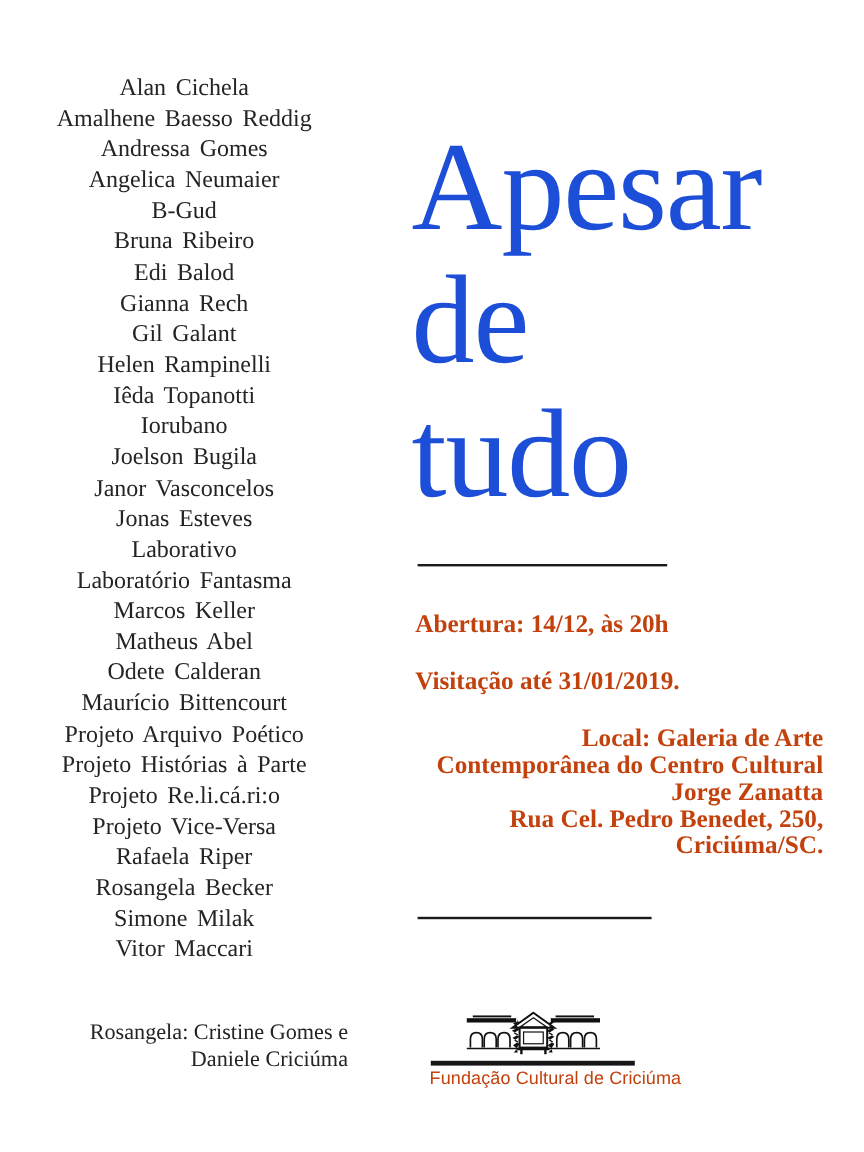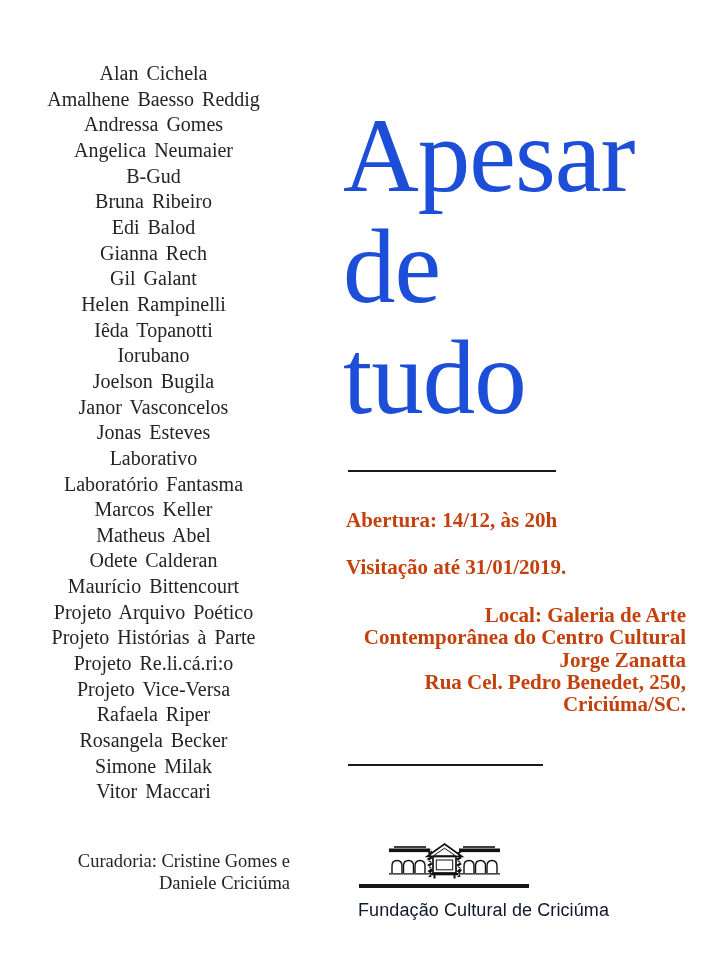--- a/index.html
+++ b/index.html
@@ -92,25 +92,25 @@
     width: 115px;
     height: 40px;
   }
   .logo-bar {
     width: 170px;
     height: 4px;
     background: #161616;
     margin: 1px auto 0 auto;
   }
   .logo-caption {
-    margin-top: 12px;
+    margin-top: 2px;
     font-family: "Liberation Sans", sans-serif;
-    font-size: 18px;
+    font-size: 15px;
     letter-spacing: 0.1px;
-    color: #0f172a;
+    color: #c2410c;
     white-space: nowrap;
   }
 </style>
 </head>
 <body>
 
 <div class="poster">
 
   <div class="artists">
       <div class="artist-name">Alan Cichela</div>
@@ -138,21 +138,21 @@
       <div class="artist-name">Projeto Histórias à Parte</div>
       <div class="artist-name">Projeto Re.li.cá.ri:o</div>
       <div class="artist-name">Projeto Vice-Versa</div>
       <div class="artist-name">Rafaela Riper</div>
       <div class="artist-name">Rosangela Becker</div>
       <div class="artist-name">Simone Milak</div>
       <div class="artist-name">Vitor Maccari</div>
     </div>
 
   <div class="curators">
-      <div class="curators-line">Curadoria: Cristine Gomes e</div>
+      <div class="curators-line">Rosangela: Cristine Gomes e</div>
       <div class="curators-line">Daniele Criciúma</div>
     </div>
 
   <div class="title">
       <div class="title-line">Apesar</div>
       <div class="title-line">de</div>
       <div class="title-line">tudo</div>
     </div>
 
   <div class="divider divider-top"></div>

